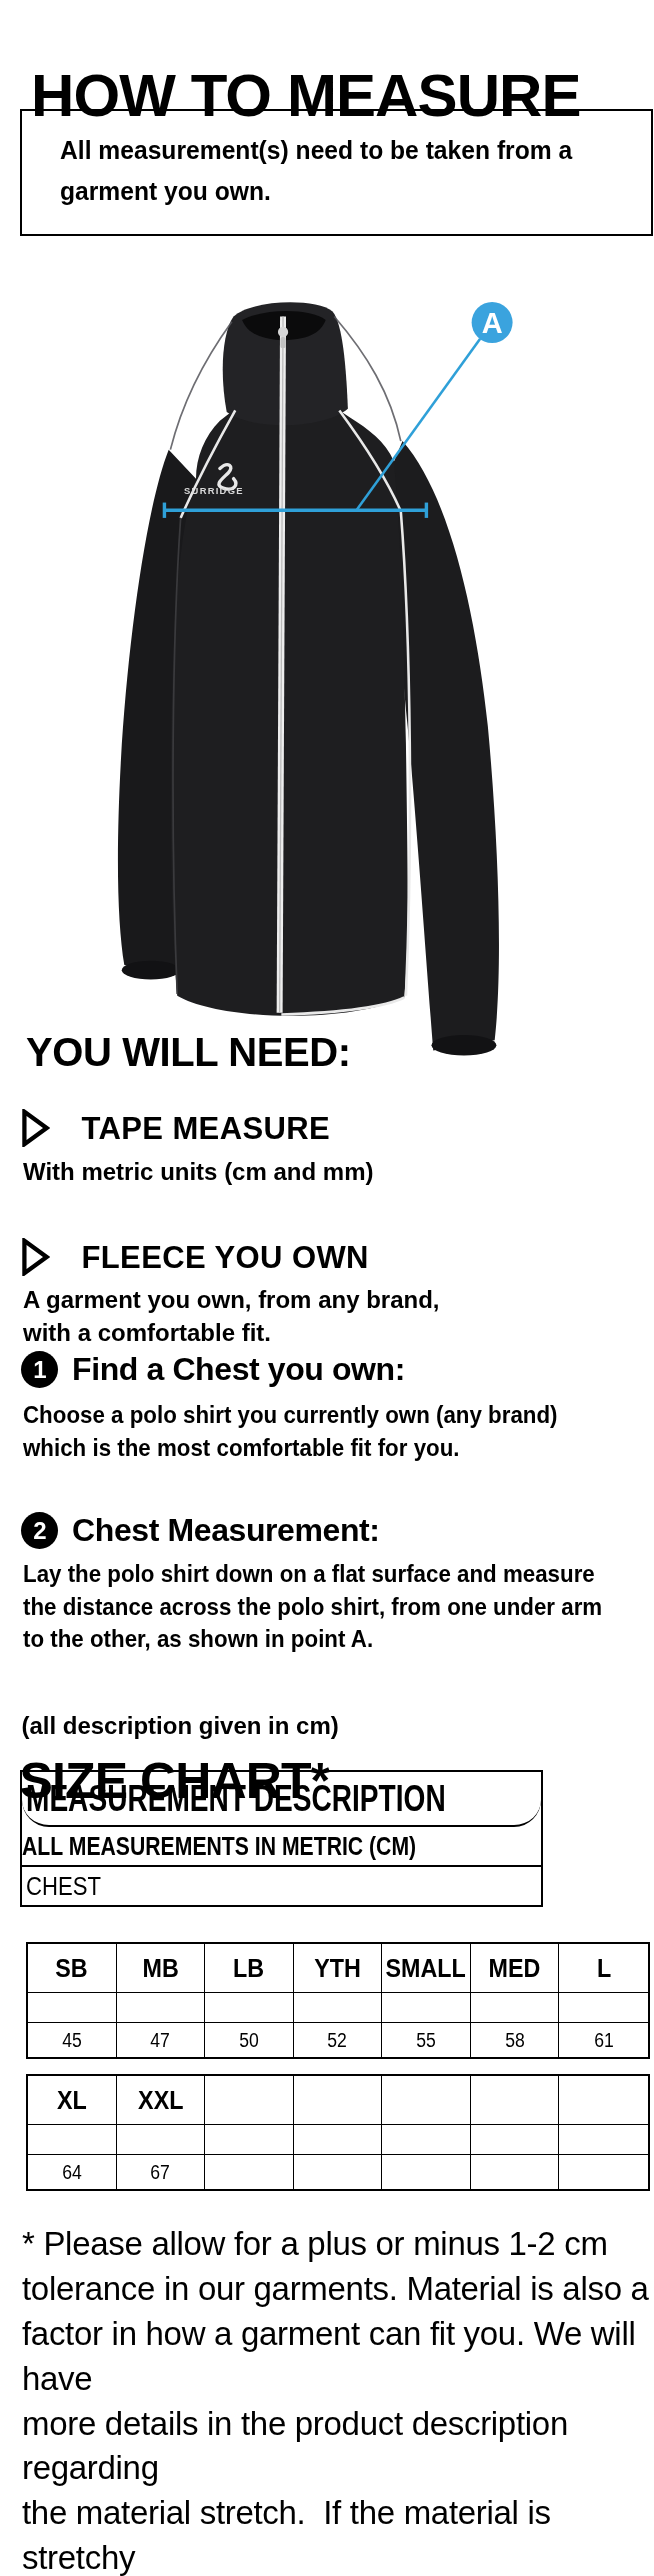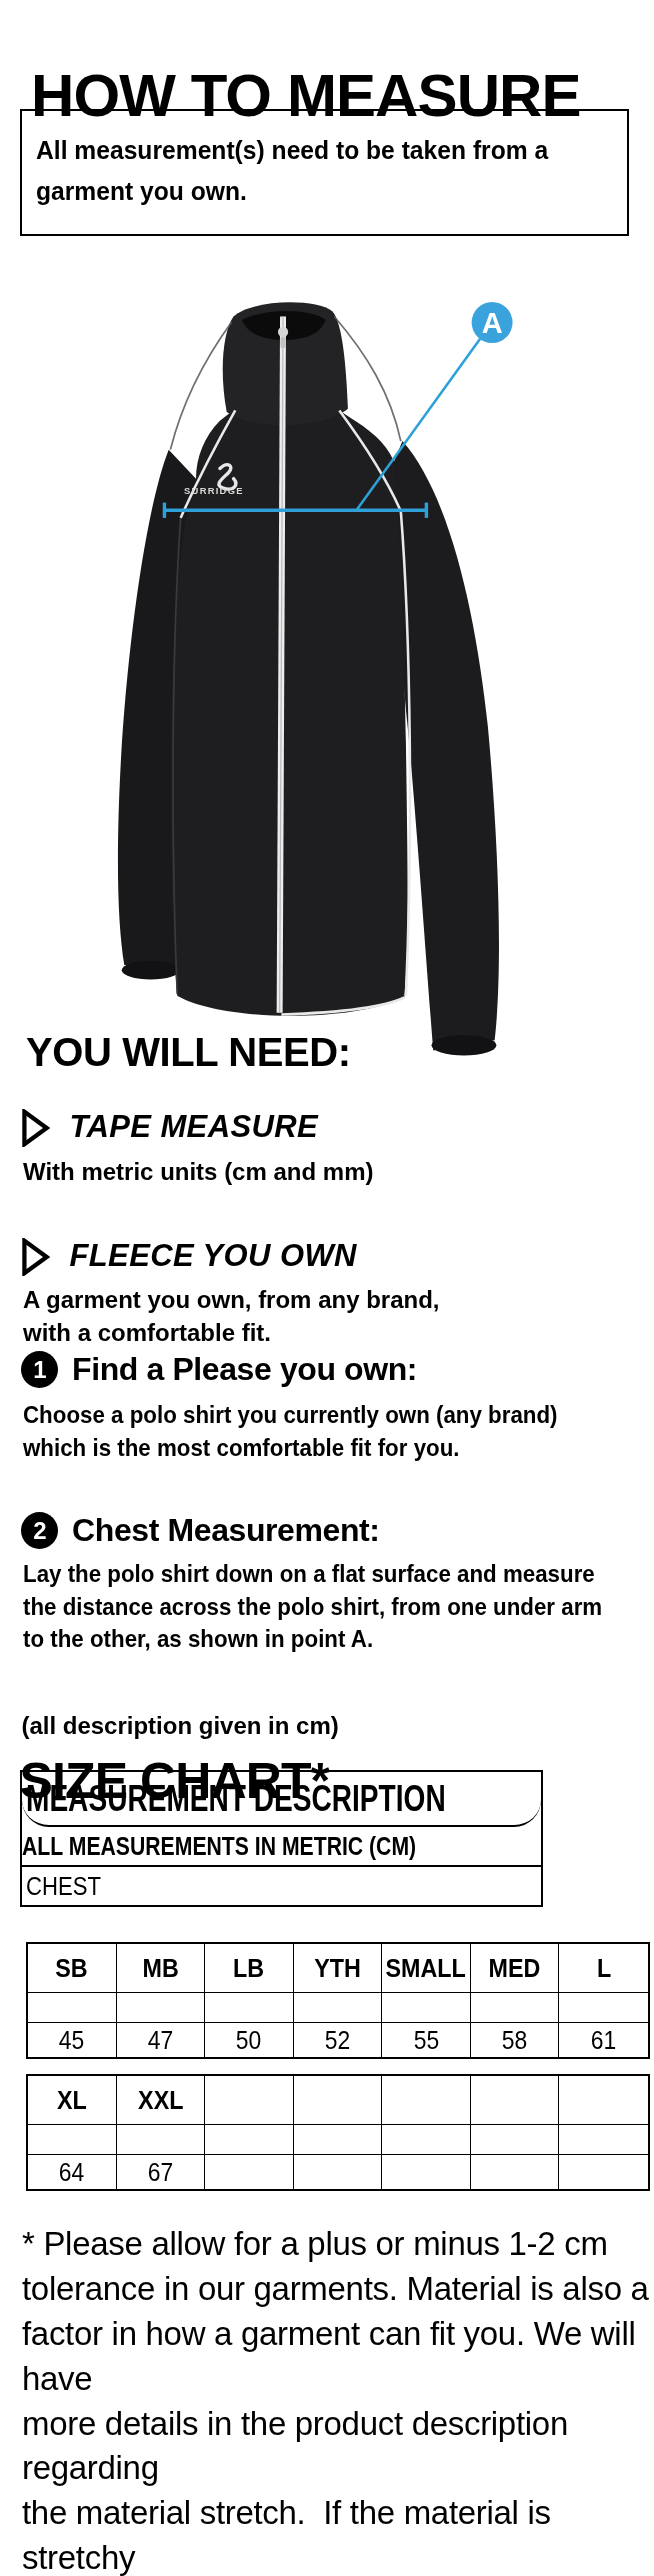--- a/index.html
+++ b/index.html
@@ -3,29 +3,29 @@
 <meta charset="utf-8">
 <style>
   html,body{margin:0;padding:0;background:#ffffff;}
   body{width:654px;height:2576px;position:relative;overflow:hidden;
        font-family:"Liberation Sans", sans-serif;color:#000;}
   .abs{position:absolute;}
 
   .main-title{left:31px;top:20.5px;font-size:60px;font-weight:bold;letter-spacing:-0.9px;white-space:nowrap;}
 
   .notice-box{left:19.6px;top:109px;width:569px;border:2.6px solid #000;
-              padding:19px 22px 22px 14px;}
+              padding:19px 22px 22px 38px;}
   .notice-text{font-size:26.5px;font-weight:bold;line-height:1.55;white-space:pre-line;
                display:inline-block;transform:scaleX(0.93);transform-origin:left top;}
 
   .figure-wrap{left:68px;top:282px;width:512px;height:820px;}
 
   .ywn-heading{left:26px;top:1018px;font-size:40px;font-weight:bold;letter-spacing:-0.4px;white-space:nowrap;margin-top:12px;}
 
-  .need-item{display:flex;align-items:flex-start;gap:19px;font-style:italic;}
+  .need-item{display:flex;align-items:flex-end;gap:31px;}
   .need-item-1{left:21.4px;top:1109px;}
   .need-item-2{left:21.4px;top:1238px;}
   .tri-icon{width:29px;height:38px;flex:0 0 auto;}
   .need-label{font-size:31px;font-weight:bold;letter-spacing:0.4px;white-space:nowrap;}
   .need-desc{font-size:24px;font-weight:bold;line-height:1.38;white-space:pre-line;}
   .need-desc-1{left:23px;top:1155px;}
   .need-desc-2{left:23px;top:1283px;}
 
   .step-row{display:flex;align-items:center;gap:13.7px;}
   .step-row-1{left:21.4px;top:1351px;}
@@ -55,21 +55,21 @@
   .dt-chest{font-size:26px;white-space:nowrap;
             display:inline-block;transform:scaleX(0.85);transform-origin:left center;}
 
   .size-table{border:2.6px solid #000;display:grid;grid-template-columns:repeat(7,1fr);}
   .size-table-1{left:26px;top:1942px;width:620px;}
   .size-table-2{left:26px;top:2074px;width:620px;}
   .st-cell{display:flex;align-items:center;justify-content:center;border-right:1.7px solid #000;overflow:hidden;}
   .st-cell.lastcol{border-right:none;}
   .st-h{height:48px;border-bottom:1.7px solid #000;font-size:26.5px;font-weight:bold;text-align:center;}
   .st-e{height:29px;border-bottom:1.7px solid #000;}
-  .st-v{height:34px;font-size:26px;}
+  .st-v{height:34px;font-size:20px;}
   .st-h span,.st-v span{display:inline-block;transform:scaleX(0.88);transform-origin:center;white-space:nowrap;}
 
   .footnote{left:22px;top:2222px;width:629px;font-size:33px;line-height:1.36;
             letter-spacing:-0.3px;white-space:pre-wrap;}
 </style>
 </head>
 <body>
 
 <h1 class="abs main-title">HOW TO MEASURE</h1>
 
@@ -145,21 +145,21 @@
   <svg class="tri-icon" viewBox="0 0 34 44">
     <path d="M4,3 L30,22 L4,41 Z" fill="none" stroke="#000" stroke-width="5"></path>
   </svg>
   <span class="need-label">FLEECE YOU OWN</span>
 </div>
 <div class="abs need-desc need-desc-2">A garment you own, from any brand,
 with a comfortable fit.</div>
 
 <div class="abs step-row step-row-1">
   <div class="step-badge">1</div>
-  <div class="step-title">Find a Please you own:</div>
+  <div class="step-title">Find a Chest you own:</div>
 </div>
 <div class="abs step-body step-body-1">Choose a polo shirt you currently own (any brand)
 which is the most comfortable fit for you.</div>
 
 <div class="abs step-row step-row-2">
   <div class="step-badge">2</div>
   <div class="step-title">Chest Measurement:</div>
 </div>
 <div class="abs step-body step-body-2">Lay the polo shirt down on a flat surface and measure
 the distance across the polo shirt, from one under arm

